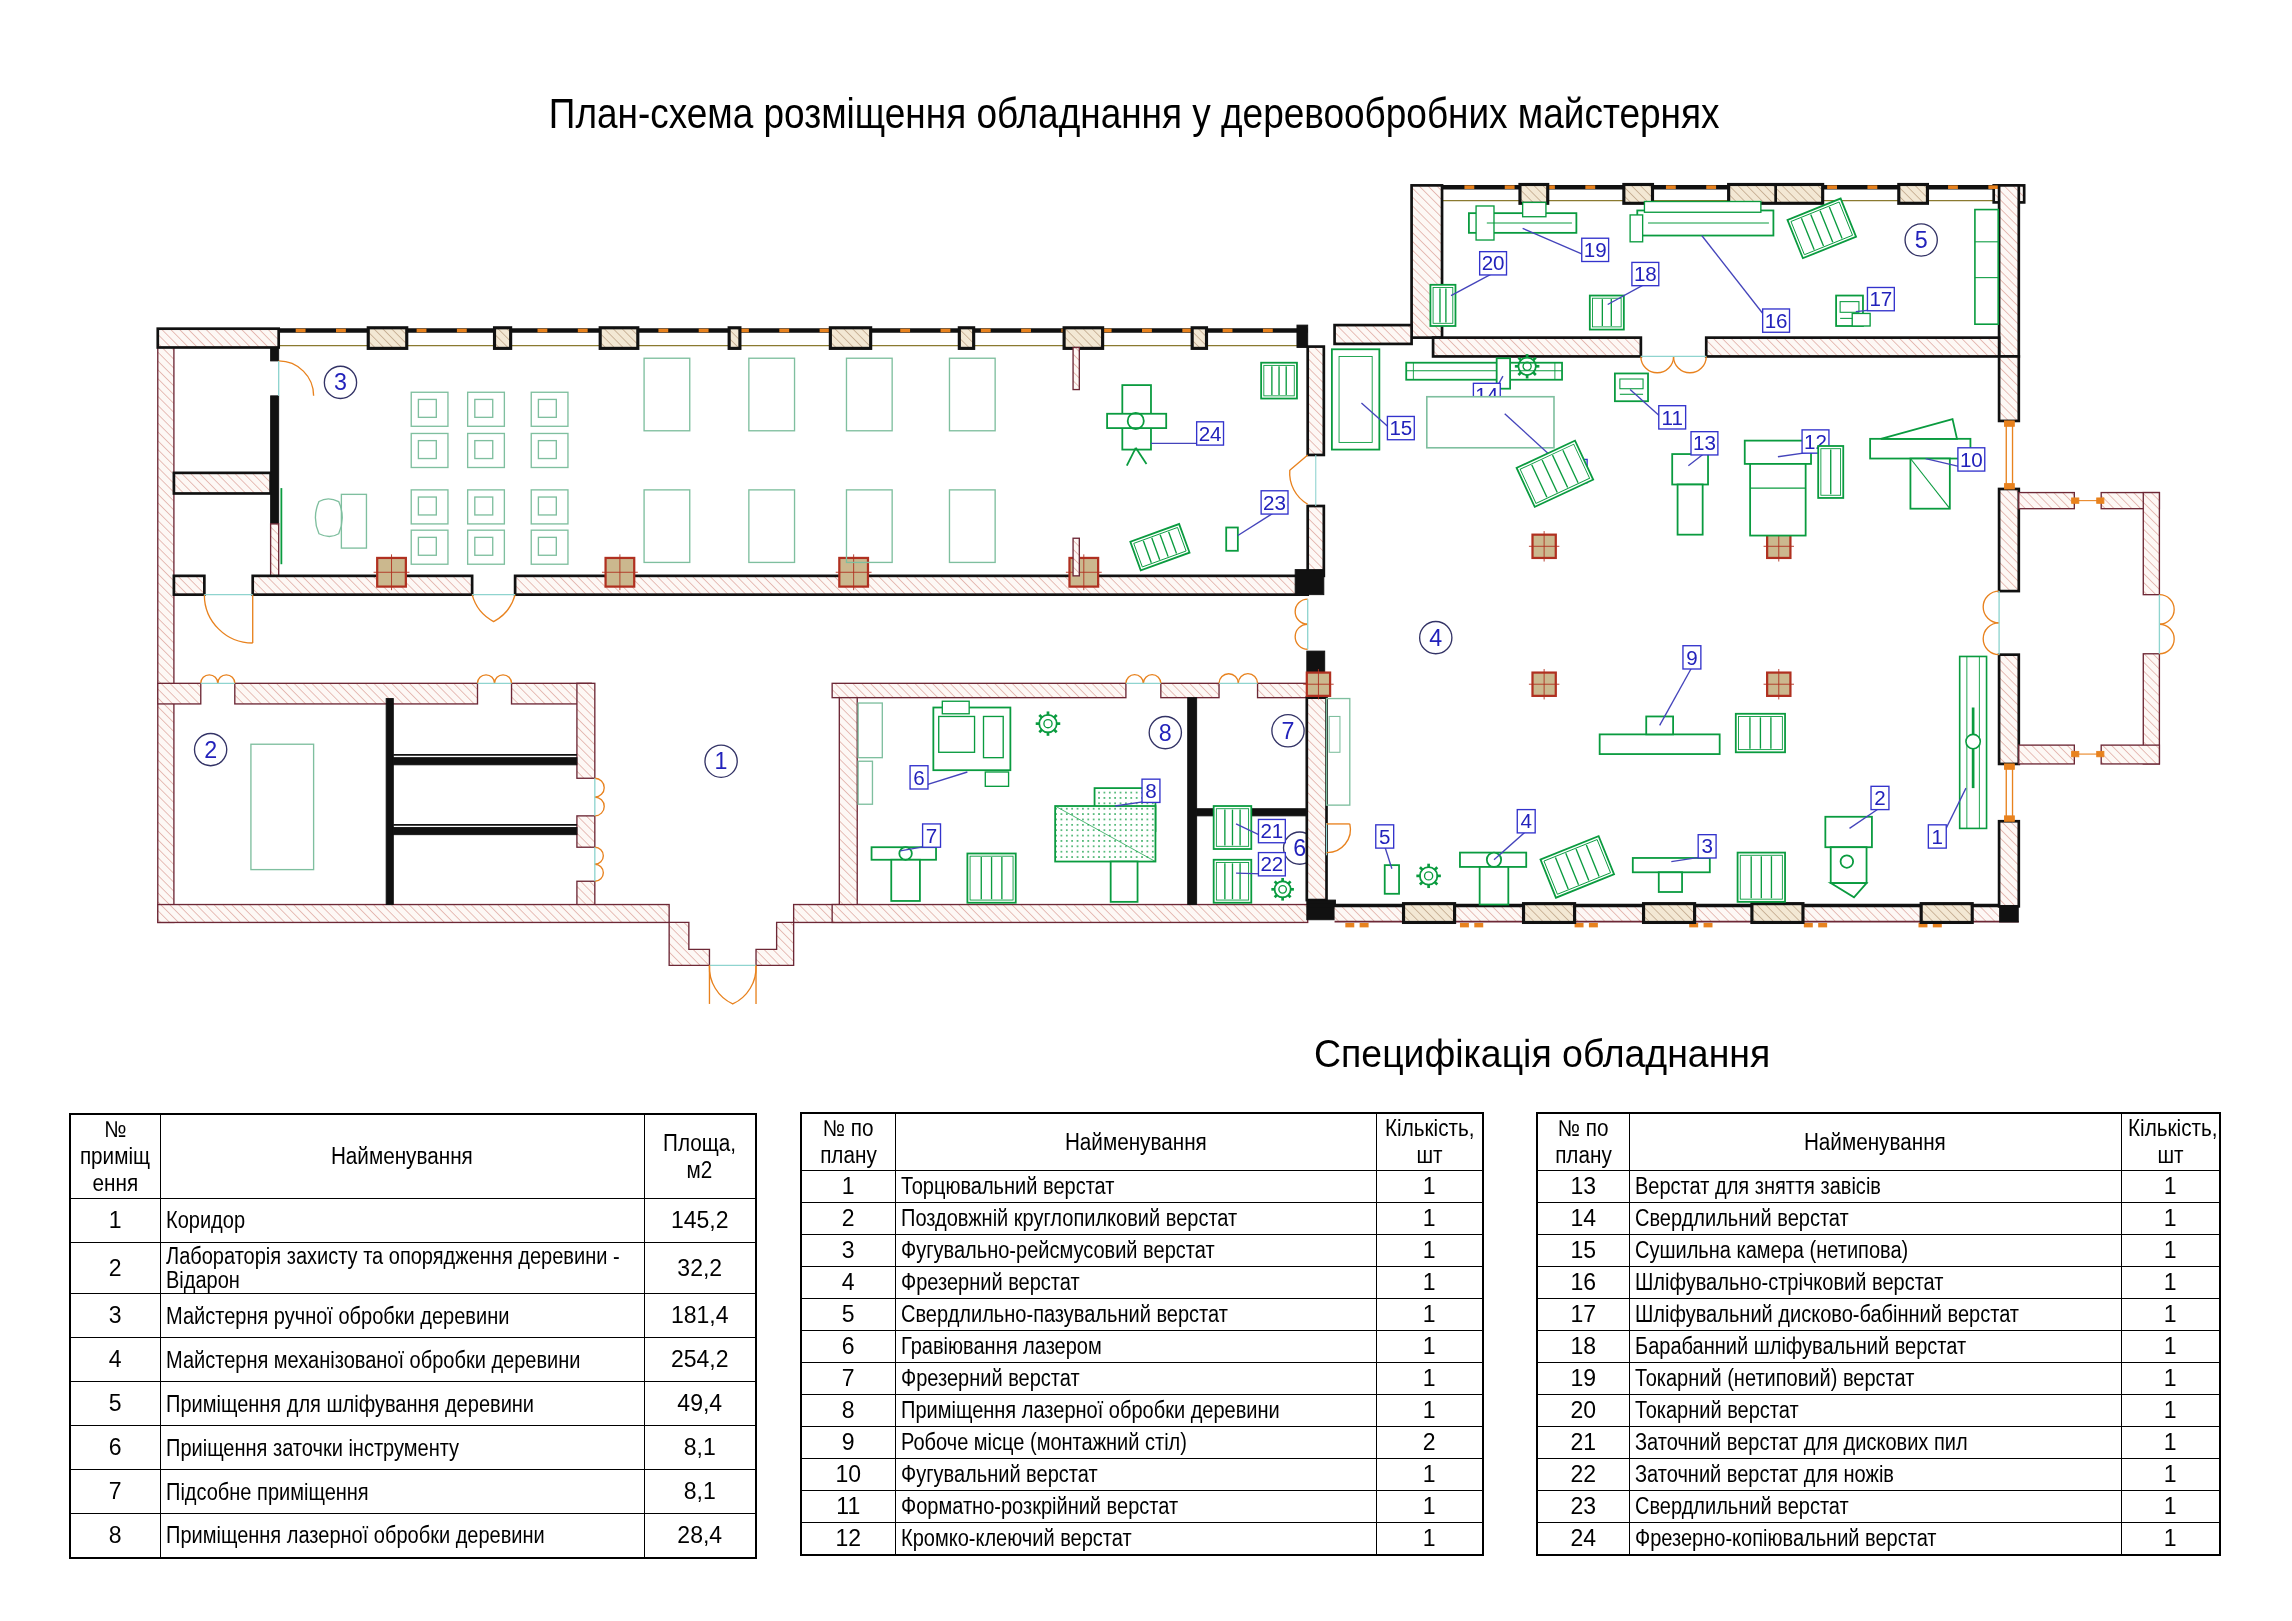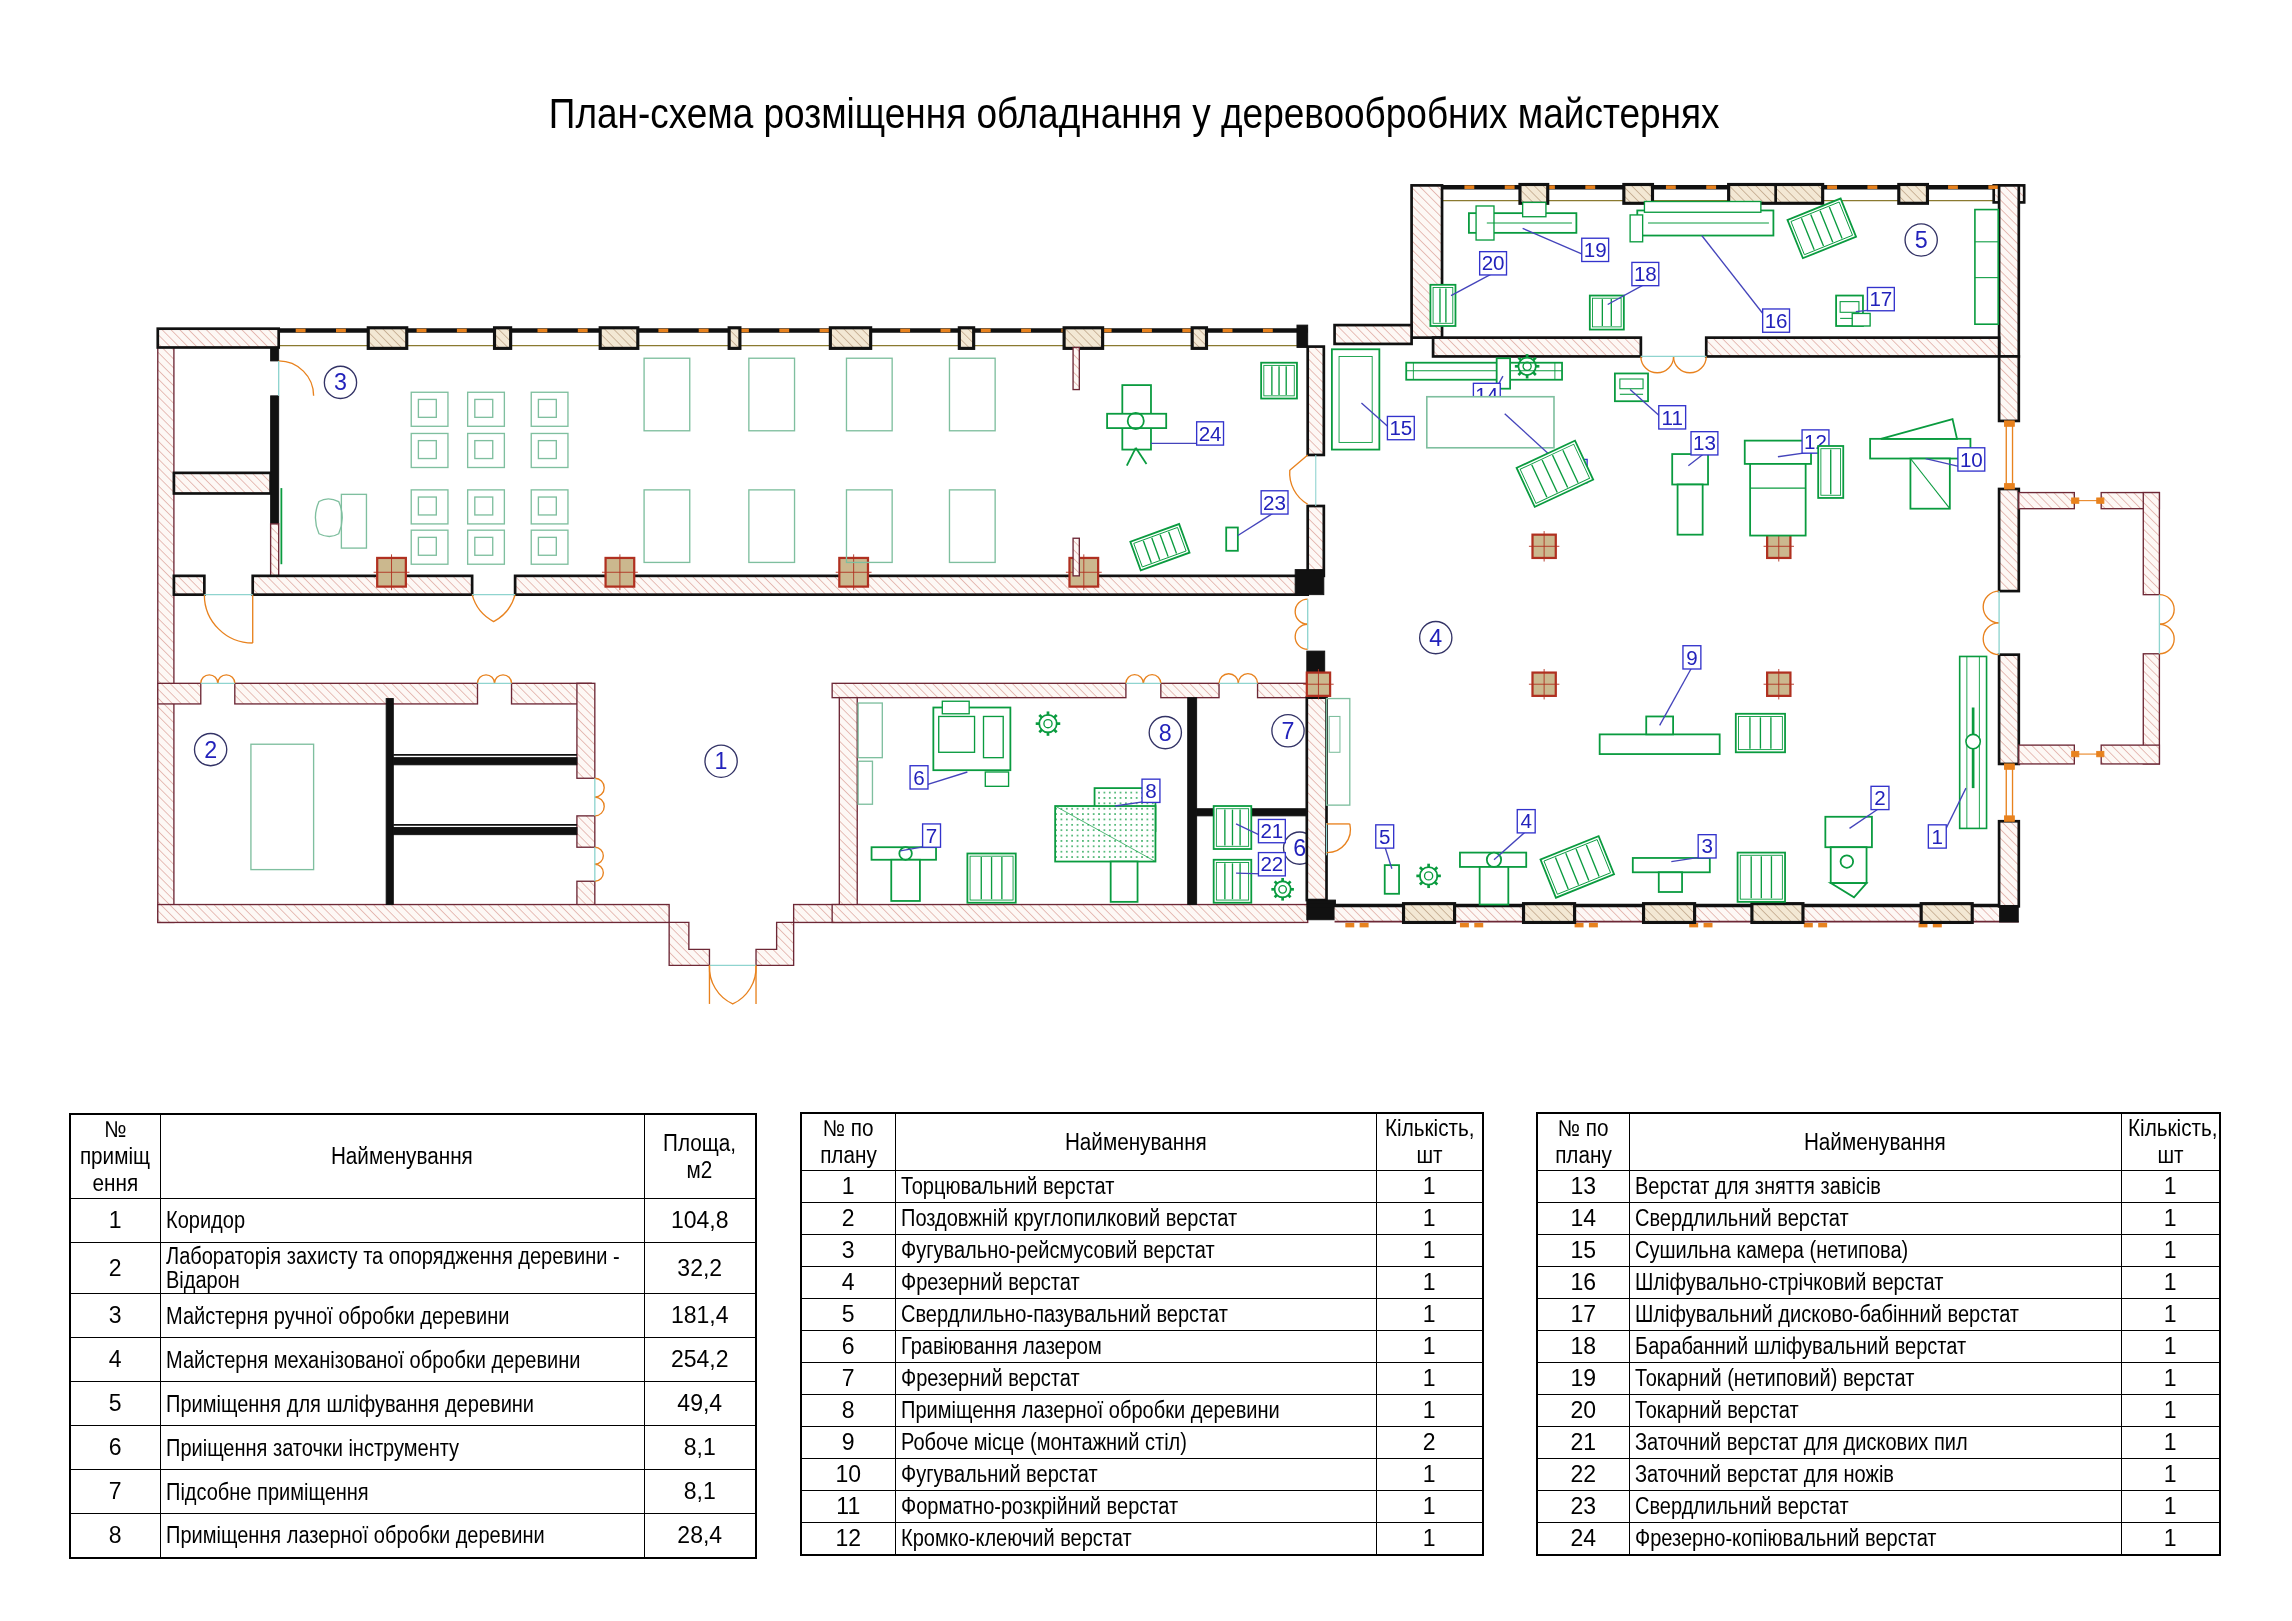--- a/index.html
+++ b/index.html
@@ -803,37 +803,38 @@
 
 <rect x="2254" y="832" width="62" height="21" fill="url(#hw)" stroke="#6d2836" stroke-width="1.5"></rect>
 <rect x="2346" y="832" width="65" height="21" fill="url(#hw)" stroke="#6d2836" stroke-width="1.5"></rect>
 
 <line x1="2316" y1="842" x2="2346" y2="842" stroke="#e8821e" stroke-width="1.2"></line>
 <rect x="2313" y="839" width="8" height="6" fill="#e8821e" stroke="#e8821e" stroke-width="1"></rect>
       <rect x="2341" y="839" width="8" height="6" fill="#e8821e" stroke="#e8821e" stroke-width="1"></rect>
 </svg>
 
 
+<div style="position:absolute;left:1314px;top:1032px;font-size:39px;color:#000;"><span style="display:inline-block;transform:scaleX(0.96);transform-origin:0 50%;white-space:nowrap;">Специфікація обладнання</span></div>
 
 <table class="tb" style="left:69px;top:1113px;border:2.7px solid #000;width:685px;">
       <colgroup>
         <col style="width:90px">
         <col style="width:484px">
         <col style="width:112px">
       </colgroup>
       <tbody>
         <tr style="height:84px">
           <td class="c"><span class="nc">№</span><br><span class="nc">приміщ</span><br><span class="nc">ення</span></td>
           <td class="c"><span class="nc">Найменування</span></td>
           <td class="c"><span class="nc">Площа,</span><br><span class="nc">м2</span></td>
         </tr>
         <tr style="height:44px">
           <td class="c">1</td>
           <td class="l"><span class="nx">Коридор</span></td>
-          <td class="c">104,8</td>
+          <td class="c">145,2</td>
         </tr>
         <tr style="height:44px">
           <td class="c">2</td>
           <td class="l"><span class="nx">Лабораторія захисту та опорядження деревини -</span><br><span class="nx">Відарон</span></td>
           <td class="c">32,2</td>
         </tr>
         <tr style="height:44px">
           <td class="c">3</td>
           <td class="l"><span class="nx">Майстерня ручної обробки деревини</span></td>
           <td class="c">181,4</td>

